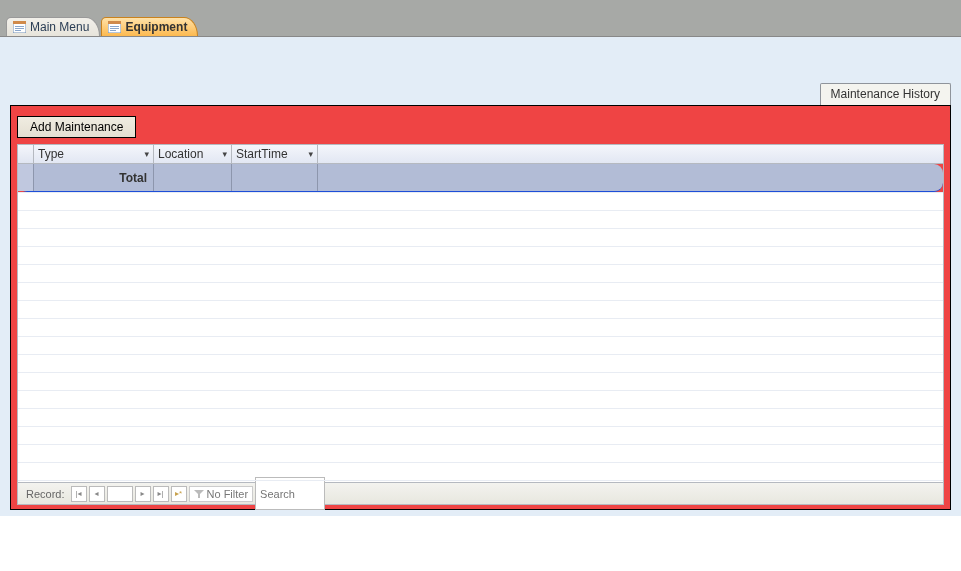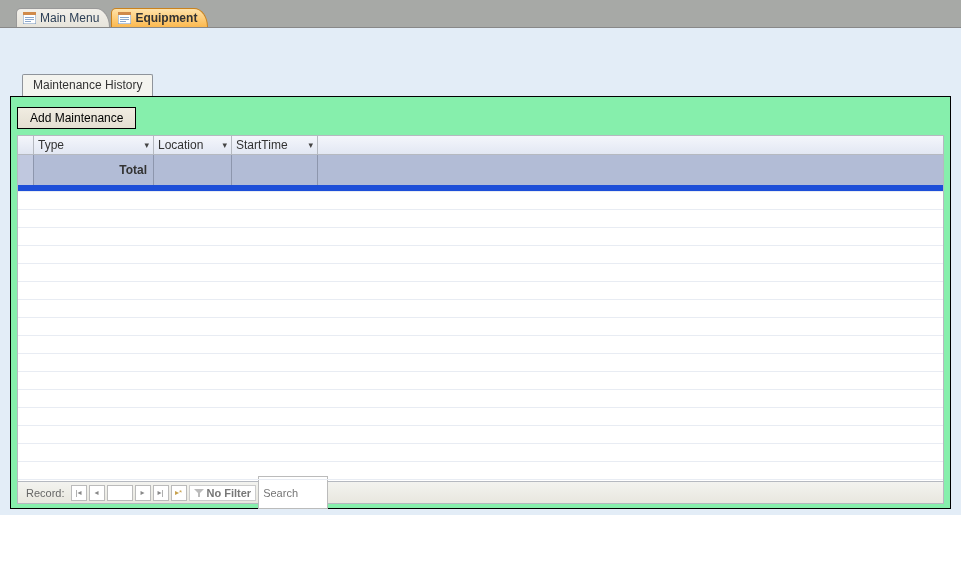--- a/index.html
+++ b/index.html
@@ -1,20 +1,20 @@
 <!DOCTYPE html>
 <html><head>
 <meta charset="utf-8">
 <style>
   * { box-sizing: border-box; margin: 0; padding: 0; }
   body { font-family: "Segoe UI", Tahoma, sans-serif; font-size: 12px; color: #333; background: #fff; }
   .window { width: 961px; height: 571px; position: relative; }
 
   
-  .tabstrip { height: 28px; background: #a7a9a6; display: flex; align-items: flex-end; gap: 1px; padding-left: 16px; border-bottom: 1px solid #888; }
+  .tabstrip { height: 37px; background: #a7a9a6; display: flex; align-items: flex-end; gap: 1px; padding-left: 6px; border-bottom: 1px solid #888; }
   .win-tab { height: 19px; display: flex; align-items: center; padding: 0 10px 0 6px; border-top-left-radius: 5px; border-top-right-radius: 14px 19px; gap: 4px; position: relative; color: #2b3e55; cursor: pointer; }
   .win-tab.inactive { background: linear-gradient(#f2f0ea,#e7e4db); border: 1px solid #999; border-bottom: none; }
   .win-tab.active { background: linear-gradient(#ffe2a9,#fcb94f); border: 1px solid #c9821e; border-bottom: none; font-weight: 600; color: #333; }
   .tab-ico { width: 13px; height: 12px; display: inline-block; }
   .tab-ico svg { display: block; }
 
   
   .form-hdr { background: #e3edf7; padding: 12px 18px 8px 18px; }
   .hdr-row { display: flex; align-items: flex-start; margin-bottom: 8px; }
   .lbl1 { width: 120px; color: #3b3f44; padding-top: 3px; }
@@ -23,42 +23,42 @@
   .lbl2 { width: 120px; color: #3b3f44; padding-top: 3px; }
   .fld-b { width: 100px; }
   .picarea { margin-left: auto; display: flex; align-items: flex-start; }
   .pic-lbl { margin-right: 28px; padding-top: 3px; color:#3b3f44;}
   .pic-box { width: 92px; height: 98px; background: #fff; border: 1px solid #b7bcc2; }
   input.text-input { height: 20px; border: 1px solid #9ea4aa; padding: 1px 4px; font: inherit; }
   textarea.text-input { border: 1px solid #9ea4aa; padding: 2px 4px; font: inherit; resize: none; }
 
   
   .inner-tab-wrap { background: #e3edf7; padding: 0 10px 6px 10px; }
-  .inner-tabset { display: flex; height: 22px; margin-left: 12px; }
+  .inner-tabset { display: flex; height: 22px; margin-left: 12px; justify-content: flex-end; }
   .inner-tab { background: #f4f4ef; border: 1px solid #8f949b; border-bottom: none; padding: 3px 10px; font-size: 12px; color:#333; border-top-left-radius:2px; border-top-right-radius:2px;}
-  .inner-body { border: 1px solid #000; background: #86efac; padding: 10px 6px 4px 6px; }
+  .inner-body { border: 1px solid #000; background: #ef4444; padding: 10px 6px 4px 6px; }
 
   .btn { background: linear-gradient(#f0ece1,#e4dfd2); border: 1px solid #000; padding: 3px 12px; font: inherit; cursor: pointer; }
 
   
   .datasheet { border: 1px solid #b5b9c0; margin-top: 6px; }
   .ds-head { display:flex; background: linear-gradient(#f4f6fb,#e2e7f3); border-bottom: 1px solid #b5b9c0; height: 19px; }
   .ds-corner { width: 16px; border-right:1px solid #b5b9c0; background: linear-gradient(#f4f6fb,#e0e5f1); }
   .ds-col { border-right: 1px solid #b5b9c0; display:flex; align-items:center; justify-content:flex-start; gap:4px; font-size:12px; position: relative; padding: 0 4px;}
   .ds-col .drop { font-size:9px; color:#444; position:absolute; right:4px;}
-  .ds-total-row { display:flex; height:36px; background:#b2bcd6; border-bottom:6px solid #1d4ed8;}
+  .ds-total-row { display:flex; height:28px; background:#b2bcd6; border-bottom:1px solid #1d4ed8;border-radius:9px;}
   .ds-sel { width:16px; border-right:1px solid #8d96ad; background:#c0c8df;}
   .ds-total-cell { border-right:1px solid #8d96ad; display:flex; align-items:center; justify-content:flex-end; padding-right:6px; font-weight:700; }
   .ds-body { height: 290px; background:#fff; display:flex; }
   .gridlines { flex:1; background-image: linear-gradient(#e8ecf3 1px, transparent 1px); background-size: 100% 18px; position:relative; }
   .ds-nav { height: 22px; background: linear-gradient(#f3f3ef,#e8e7df); border-top:1px solid #b5b9c0; display:flex; align-items:center; gap:2px; padding: 0 4px; font-size:11px;}
   .nav-btn { width:16px; height:16px; border:1px solid #bbb; background:#fff; display:flex; align-items:center; justify-content:center; font-size:8px; color:#888; cursor:pointer;}
   .nav-spacer { width:26px; height:16px; border:1px solid #bbb; background:#fff; }
   .nav-txt { padding: 0 4px; color:#666; }
-  .filter-chip { display:flex; align-items:center; gap:3px; border:1px solid #ccc; background:#fff; padding:0 4px; height:16px; color:#777;font-weight:bold;}
+  .filter-chip { display:flex; align-items:center; gap:3px; border:1px solid #ccc; background:#fff; padding:0 4px; height:16px; color:#777;}
   .filter-chip svg { display:block; }
   .search-box { height:33px; border:1px solid #bbb; padding:0 4px; font:inherit; width:70px; background:#fff;}
 
 </style>
 </head>
 <body>
 
 <div class="window">
 
   <div class="tabstrip">

